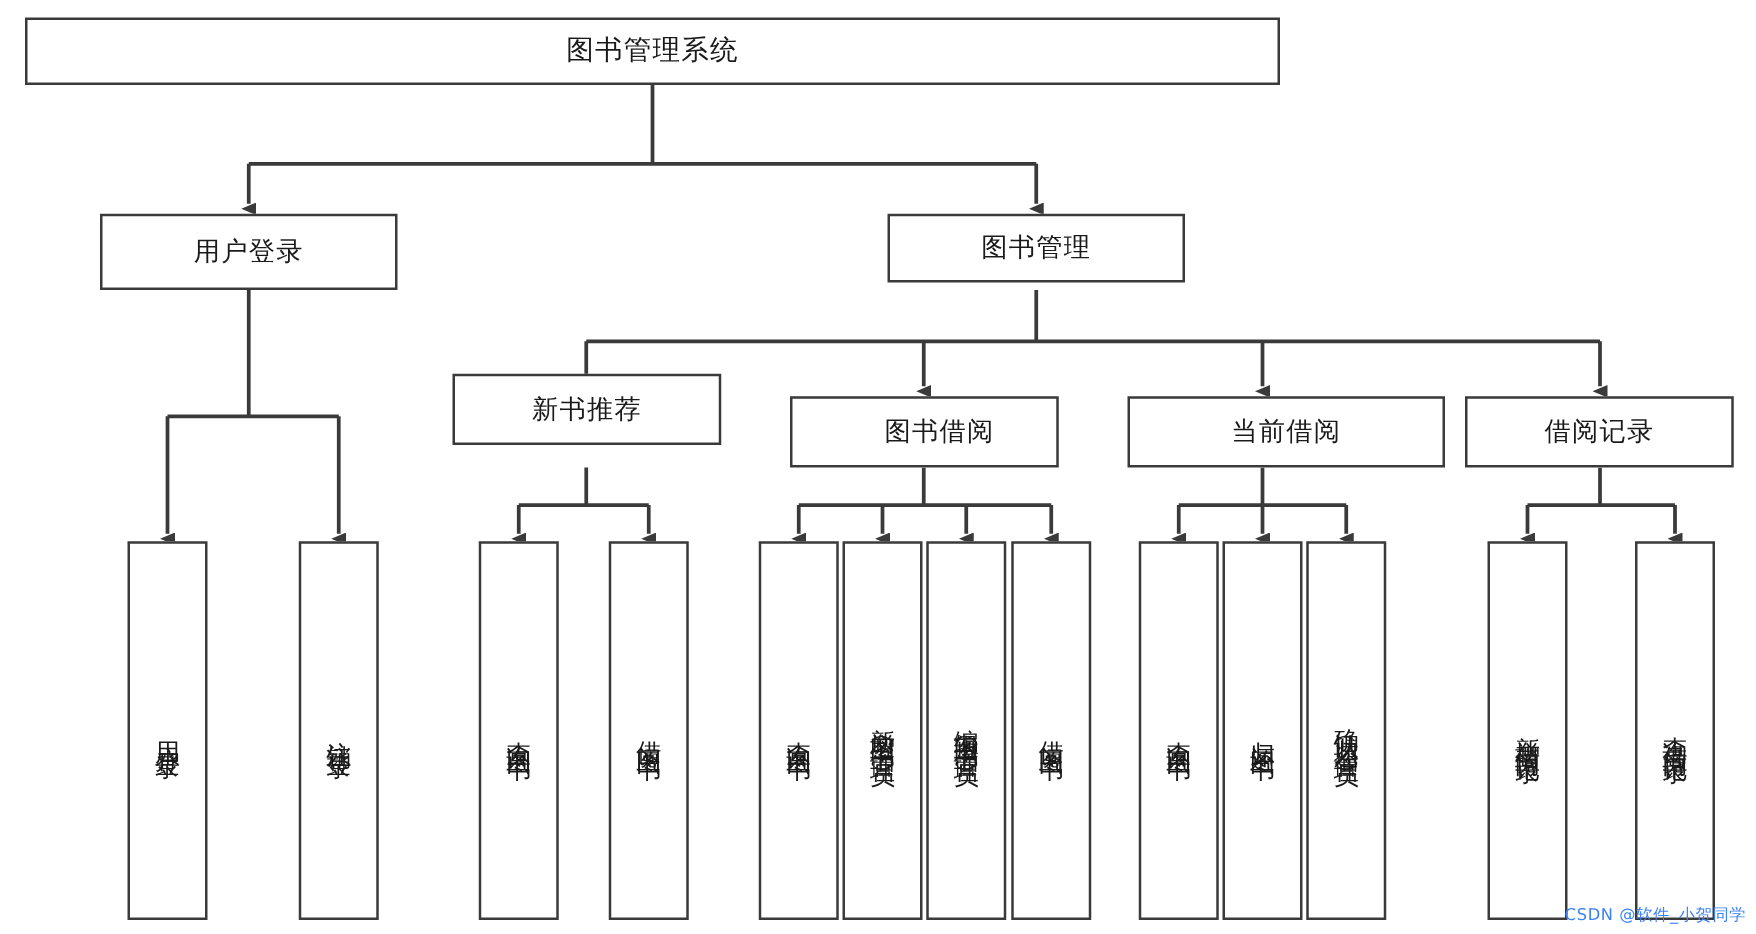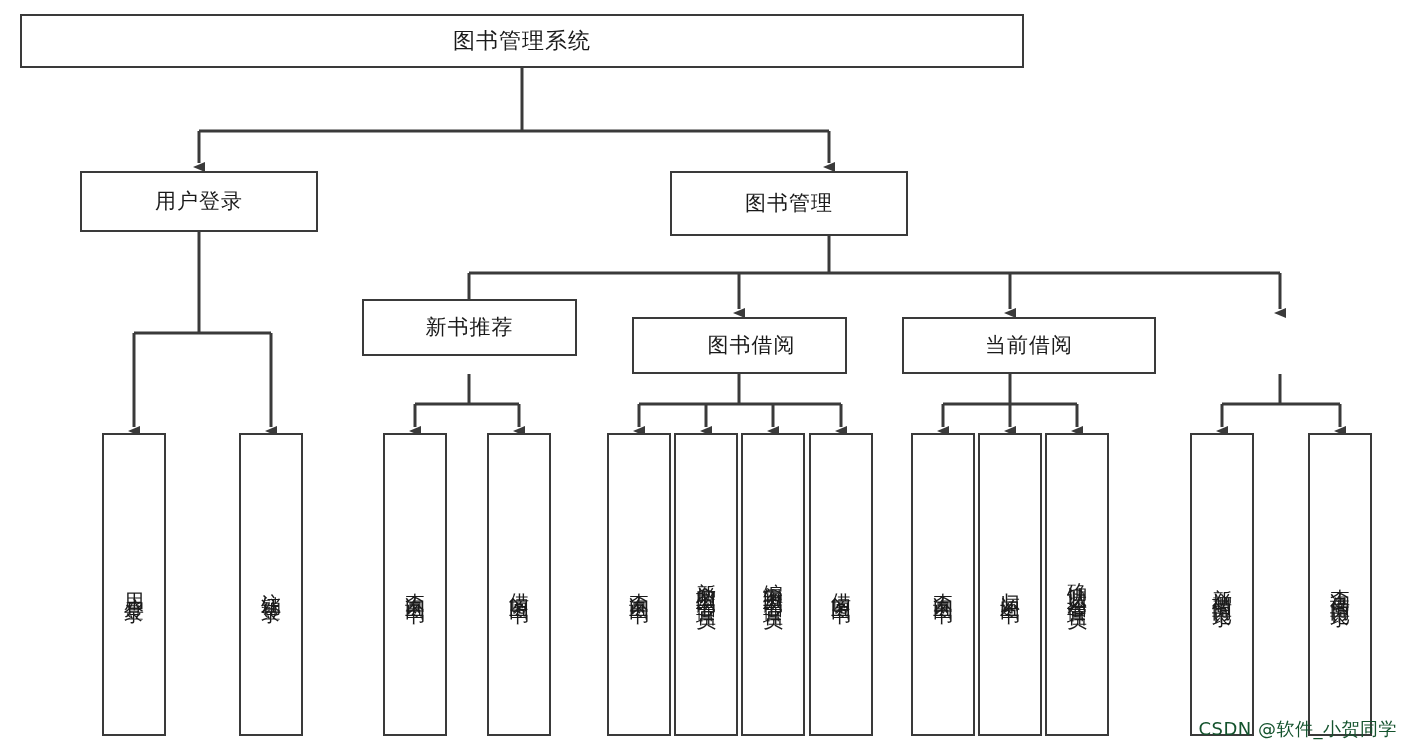--- a/index.html
+++ b/index.html
@@ -55,22 +55,22 @@
     text-orientation: upright;
     letter-spacing: 4px;
     line-height: 1.05;
     white-space: nowrap;
     text-align: center;
   }
   #watermark {
     position: absolute;
     right: 8px;
     bottom: 6px;
-    font-size: 18px;
-    color: #14532d;
+    font-size: 13px;
+    color: #3b82f6;
     letter-spacing: 0.5px;
     white-space: nowrap;
     user-select: none;
   }
 </style>
 </head>
 <body>
 
 <div id="diagram-root">
 
@@ -126,33 +126,36 @@
     </g>
   </svg>
 
   <div class="node horiz root" style="left:20px; top:14px; width:1004px; height:54px;text-align:right;">
     <span>图书管理系统</span>
   </div>
 
   <div class="node horiz" style="left:80px; top:171px; width:238px; height:61px;">
     <span>用户登录</span>
   </div>
-  <div class="node horiz" style="left:670px; top:171px; width:238px; height:65px;">
+  <div class="node horiz" style="left:710px; top:171px; width:238px; height:55px;">
     <span>图书管理</span>
   </div>
 
   <div class="node horiz" style="left:362px; top:299px; width:215px; height:57px;">
     <span>新书推荐</span>
   </div>
   <div class="node horiz" style="left:632px; top:317px; width:215px; height:57px;padding-left:24px;">
     <span>图书借阅</span>
   </div>
   <div class="node horiz" style="left:902px; top:317px; width:254px; height:57px;">
     <span>当前借阅</span>
   </div>
+  <div class="node horiz" style="left:1172px; top:317px; width:215px; height:57px;">
+    <span>借阅记录</span>
+  </div>
 
   <div class="node leaf" style="left:102px; top:433px; width:64px; height:303px;">
     <span class="leaf-text">用户登录</span>
   </div>
   <div class="node leaf" style="left:239px; top:433px; width:64px; height:303px;">
     <span class="leaf-text">注销登录</span>
   </div>
 
   <div class="node leaf" style="left:383px; top:433px; width:64px; height:303px;">
     <span class="leaf-text">查询图书</span>

